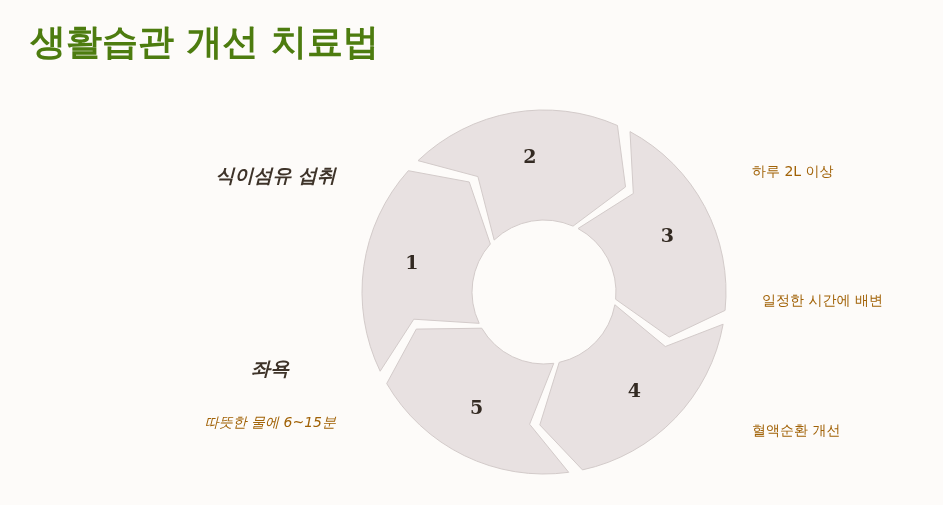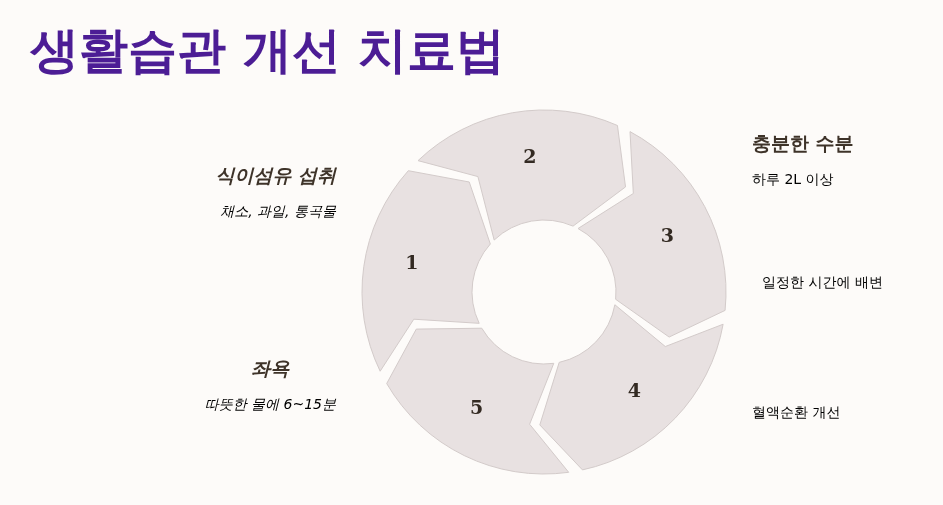--- a/index.html
+++ b/index.html
@@ -1,20 +1,20 @@
 <!DOCTYPE html>
 <html><head>
 <meta charset="utf-8">
 <style>
   html, body { margin:0; padding:0; }
   body { width:943px; height:505px; background:#fdfbf9; position:relative; overflow:hidden; font-family:"DejaVu Sans", sans-serif; color:#3e3329; }
-  .title { position:absolute; left:30px; top:18px; font-size:49px; font-weight:bold; color:#4c1d95; letter-spacing:0px; }
+  .title { position:absolute; left:30px; top:18px; font-size:36px; font-weight:bold; color:#4d7c0f; letter-spacing:0px; }
   .label { position:absolute; }
   .label .h { font-size:19px; font-weight:bold; color:#3e3329; white-space:nowrap; }
-  .label .s { font-size:14px; color:#000000; margin-top:14px; white-space:nowrap; }
+  .label .s { font-size:14px; color:#a16207; margin-top:32px; white-space:nowrap; }
   .right-al { text-align:right;font-style:italic; }
   svg { position:absolute; left:0; top:0; }
   .seg { fill:#e8e1e1; stroke:#d3cbca; stroke-width:1; }
   .num { font-family:"DejaVu Serif", serif; font-weight:bold; font-size:19px; fill:#332a22; text-anchor:middle; dominant-baseline:middle; }
 </style>
 </head>
 <body>
 
 <div class="title">생활습관 개선 치료법</div>
 
@@ -28,24 +28,22 @@
       <text x="667.3286367817511" y="237.09055318476697" class="num">3</text>
       <path d="M 723.1236006504021 324.22942273816415 A 182 182 0 0 1 582.4611129548807 469.88969276006947 L 539.8223690426089 424.9343725286423 L 559.2153853447879 362.37394438859894 A 72 72 0 0 0 614.8620837737855 304.75010130301 L 665.3119754509123 346.5197635009292 Z" class="seg"></path>
       <text x="634.3326318584459" y="392.3245514394482" class="num">4</text>
       <path d="M 568.7002341830434 472.31610696580276 A 182 182 0 0 1 386.7019860444258 383.54963028670284 L 416.2809398049666 329.10581710321753 L 481.7722142593333 328.21743615737694 A 72 72 0 0 0 553.7715212152699 363.333844513944 L 529.636085691099 424.22207820831795 Z" class="seg"></path>
       <text x="476.5" y="408.9134295108992" class="num">5</text>
     </g>
 </svg>
 
 <div class="label right-al" style="right:607px; top:163px;">
   <div class="h">식이섬유 섭취</div>
-  <div class="s">채소, 과일, 통곡물</div>
 </div>
 <div class="label" style="left:752px; top:131px;">
-  <div class="h">충분한 수분</div>
   <div class="s">하루 2L 이상</div>
 </div>
 <div class="label" style="left:762px; top:260px;">
   <div class="s">일정한 시간에 배변</div>
 </div>
 <div class="label" style="left:752px; top:390px;">
   <div class="s">혈액순환 개선</div>
 </div>
 <div class="label right-al" style="right:607px; top:356px;text-align:center;">
   <div class="h">좌욕</div>

